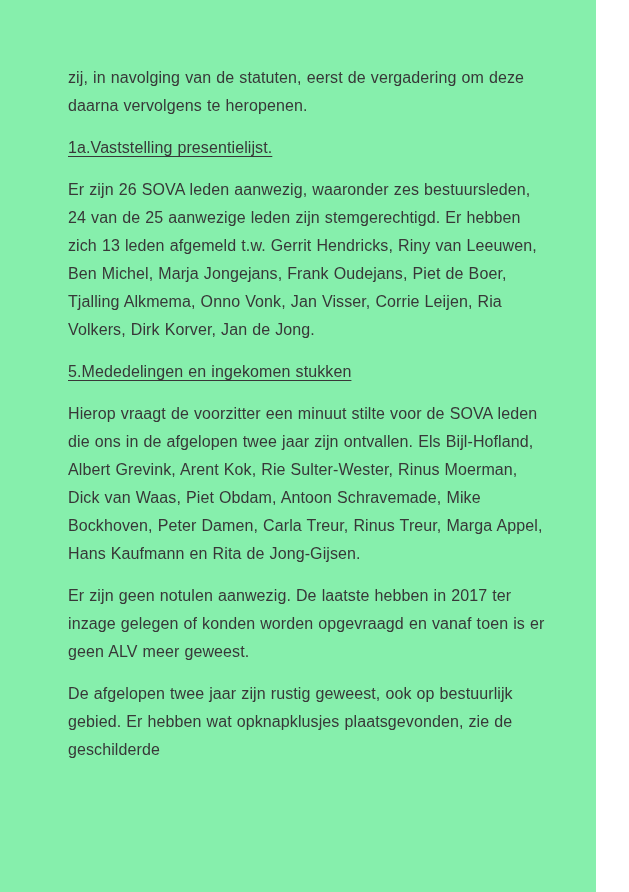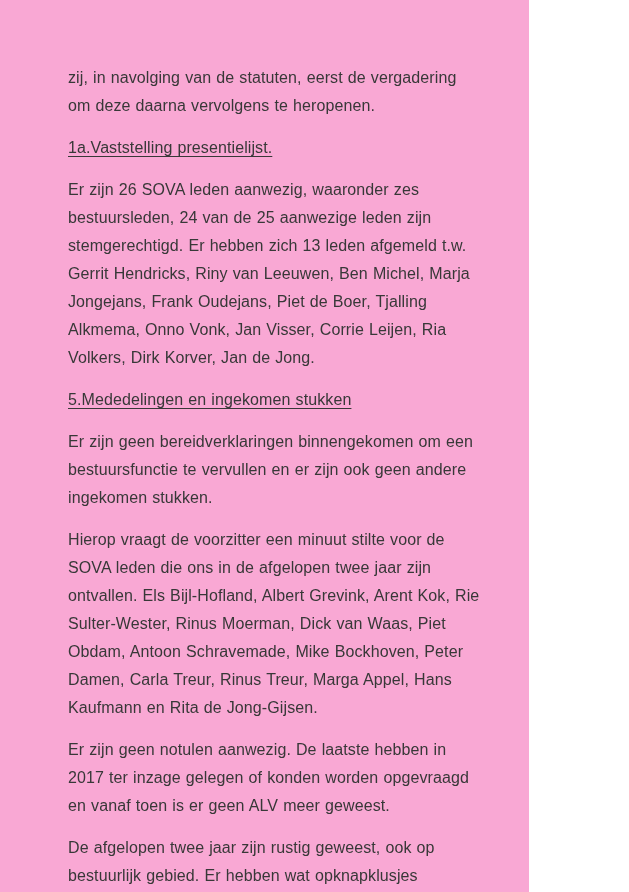--- a/index.html
+++ b/index.html
@@ -6,23 +6,23 @@
   html, body {
     width: 629px;
     height: 892px;
     background: #ffffff;
     overflow: hidden;
   }
   body {
     font-family: "Liberation Sans", "DejaVu Sans", sans-serif;
   }
   .page {
-    width: 529px;
+    width: 596px;
     height: 892px;
-    background: #f9a8d4;
+    background: #86efac;
     padding: 64px 48px 40px 68px;
   }
   .doc-block {
     font-size: 16px;
     line-height: 28px;
     color: #383838;
     letter-spacing: 0.1px;
     word-spacing: 0.5px;
   }
   .para {
@@ -39,21 +39,20 @@
 
 <div class="page">
   <p class="doc-block para">zij, in navolging van de statuten, eerst de vergadering om deze daarna vervolgens te heropenen.</p>
 
   <p class="doc-block heading">1a.Vaststelling presentielijst.</p>
 
   <p class="doc-block para">Er zijn 26 SOVA leden aanwezig, waaronder zes bestuursleden, 24 van de 25 aanwezige leden zijn stemgerechtigd. Er hebben zich 13 leden afgemeld t.w. Gerrit Hendricks, Riny van Leeuwen, Ben Michel, Marja Jongejans, Frank Oudejans, Piet de Boer, Tjalling Alkmema, Onno Vonk, Jan Visser, Corrie Leijen, Ria Volkers, Dirk Korver, Jan de Jong.</p>
 
   <p class="doc-block heading">5.Mededelingen en ingekomen stukken</p>
 
-  <p class="doc-block para">Er zijn geen bereidverklaringen binnengekomen om een bestuursfunctie te vervullen en er zijn ook geen andere ingekomen stukken.</p>
 
   <p class="doc-block para">Hierop vraagt de voorzitter een minuut stilte voor de SOVA leden die ons in de afgelopen twee jaar zijn ontvallen. Els Bijl-Hofland, Albert Grevink, Arent Kok, Rie Sulter-Wester, Rinus Moerman, Dick van Waas, Piet Obdam, Antoon Schravemade, Mike Bockhoven, Peter Damen, Carla Treur, Rinus Treur, Marga Appel, Hans Kaufmann en Rita de Jong-Gijsen.</p>
 
   <p class="doc-block para">Er zijn geen notulen aanwezig. De laatste hebben in 2017 ter inzage gelegen of konden worden opgevraagd en vanaf toen is er geen ALV meer geweest.</p>
 
 
   <p class="doc-block para">De afgelopen twee jaar zijn rustig geweest, ook op bestuurlijk gebied. Er hebben wat opknapklusjes plaatsgevonden, zie de geschilderde</p>
 </div>
 
 </body></html>

